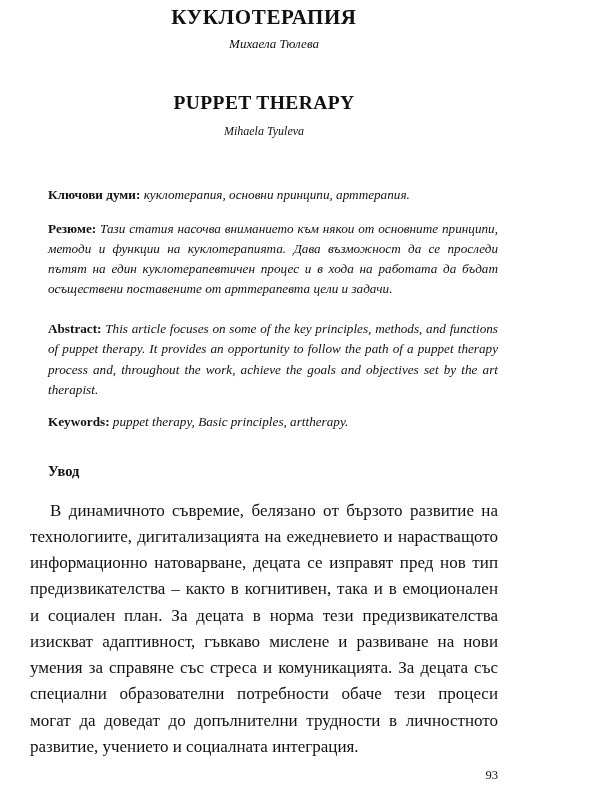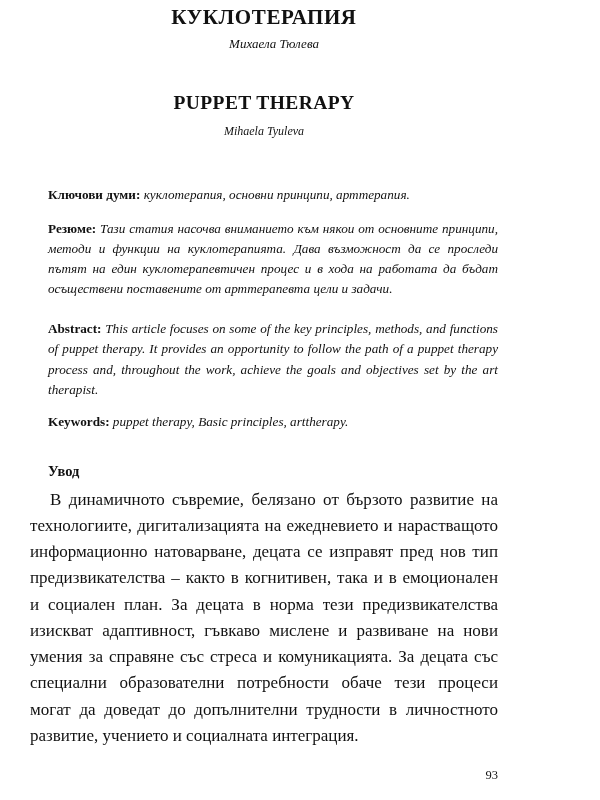--- a/index.html
+++ b/index.html
@@ -76,21 +76,21 @@
   }
   .kw-para {
     margin: 0 0 14px 0;
   }
   .abs-en {
     margin-top: 20px;
   }
 
   
   .section-heading {
-    margin: 30px 0 6px 48px;
+    margin: 30px 0 17px 48px;
     font-weight: bold;
     font-size: 14.5px;
     line-height: 1.3;
   }
   .body-para {
     margin: 0 30px 0 30px;
     font-size: 17px;
     line-height: 1.545;
     text-align: justify;
     text-indent: 20px;

